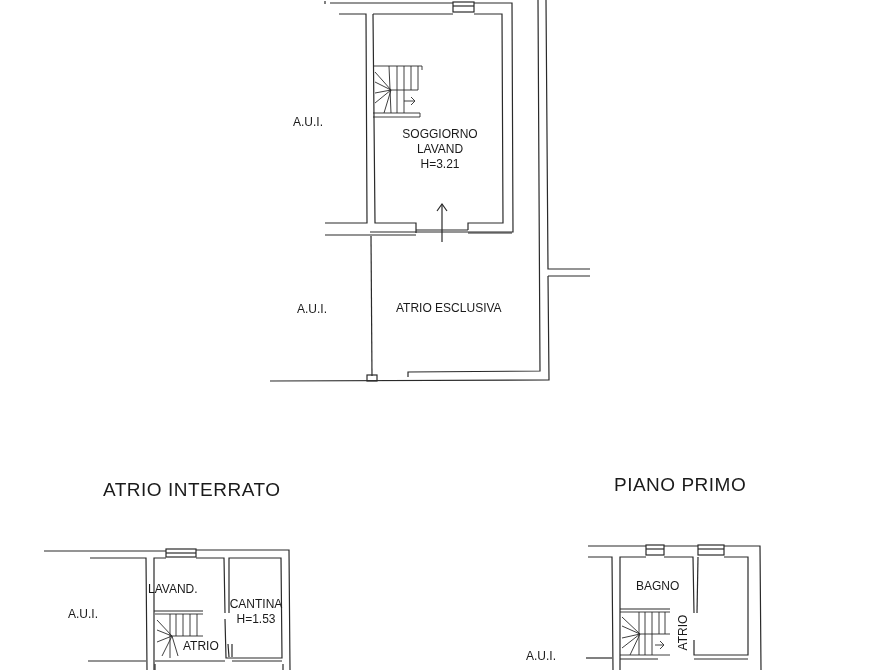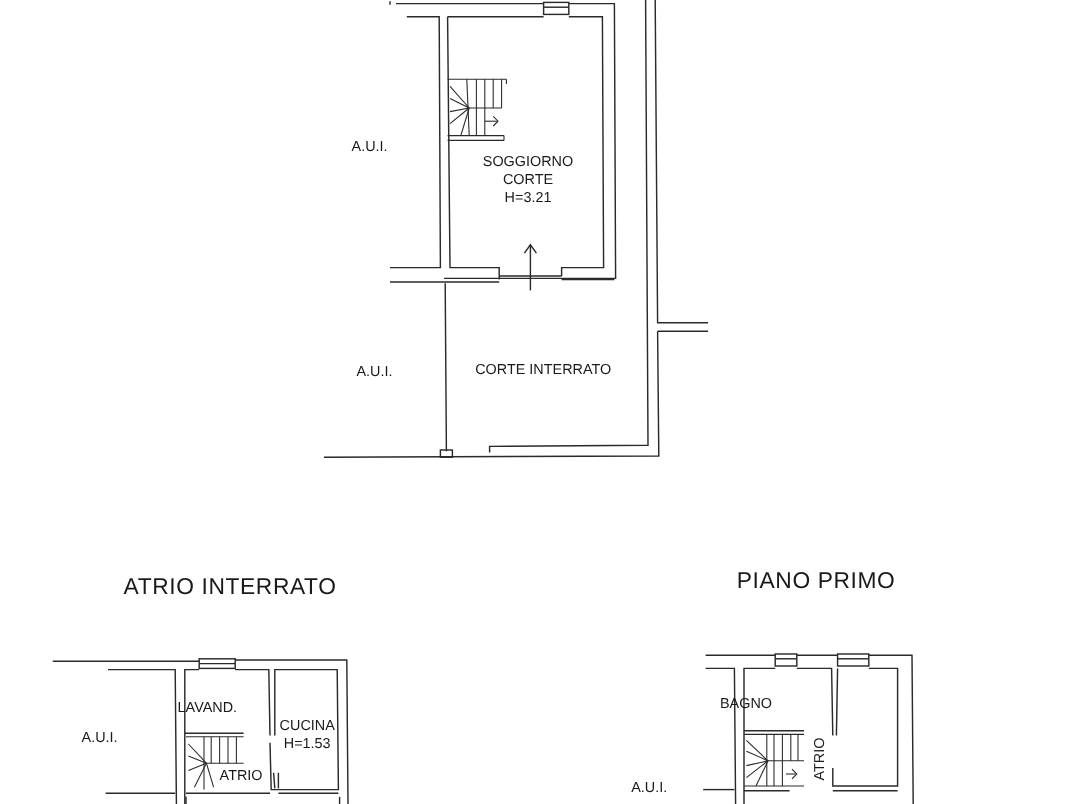--- a/index.html
+++ b/index.html
@@ -132,31 +132,31 @@
     <line x1="640" y1="634" x2="630" y2="655"></line>
     <line x1="655" y1="645" x2="663" y2="645"></line>
     <polyline points="660,641 664,645 660,649"></polyline>
     <line x1="620" y1="655" x2="670" y2="655"></line>
   </g>
 </svg>
 
 <div class="lbl aui" style="left:293px; top:115px;">A.U.I.</div>
 <div class="lbl room" style="left:390px; top:127px; width:100px;">
   <div>SOGGIORNO</div>
-  <div>CORTE</div>
+  <div>LAVAND</div>
   <div>H=3.21</div>
 </div>
 <div class="lbl aui" style="left:297px; top:302px;">A.U.I.</div>
-<div class="lbl room" style="left:396px; top:301px;">CORTE INTERRATO</div>
+<div class="lbl room" style="left:396px; top:301px;">ATRIO ESCLUSIVA</div>
 
 <div class="lbl title" style="left:103px; top:479px;">ATRIO INTERRATO</div>
 <div class="lbl aui" style="left:68px; top:607px;">A.U.I.</div>
 <div class="lbl room" style="left:148px; top:582px;">LAVAND.</div>
 <div class="lbl room" style="left:228px; top:597px; width:56px;">
-  <div>CUCINA</div>
+  <div>CANTINA</div>
   <div>H=1.53</div>
 </div>
 <div class="lbl room" style="left:183px; top:639px;">ATRIO</div>
 
 <div class="lbl title" style="left:614px; top:474px;">PIANO PRIMO</div>
-<div class="lbl room" style="left:600px; top:579px;text-align:right;">BAGNO</div>
+<div class="lbl room" style="left:636px; top:579px;text-align:right;">BAGNO</div>
 <div class="lbl room vert" style="left:663px; top:625px; width:40px;">ATRIO</div>
 <div class="lbl aui" style="left:526px; top:649px;">A.U.I.</div>
 
 </body></html>

